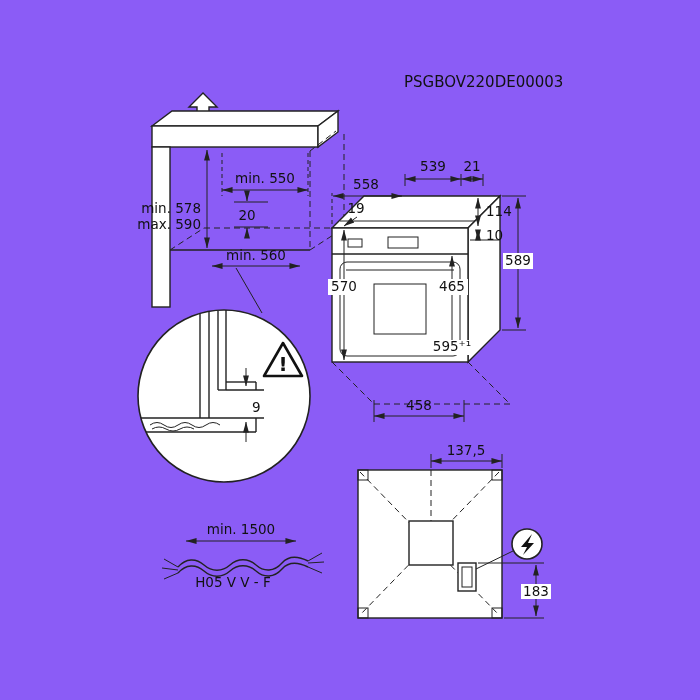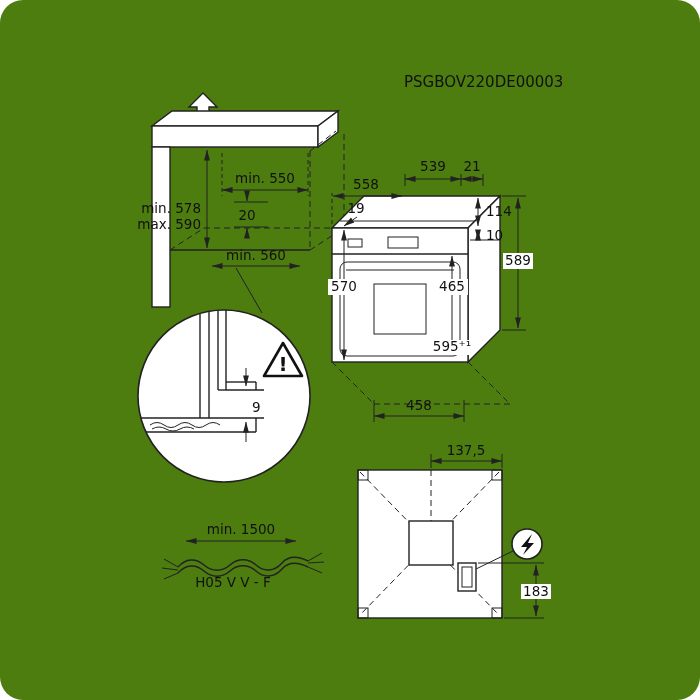--- a/index.html
+++ b/index.html
@@ -1,16 +1,16 @@
 <!DOCTYPE html>
 <html><head>
 <meta charset="utf-8">
 <style>
   html,body{margin:0;padding:0;background:#fff;}
-  .stage{width:700px;height:700px;background:#4d7c0f;position:relative;overflow:hidden;border-radius:23px;}
+  .stage{width:700px;height:700px;background:#8b5cf6;position:relative;overflow:hidden;}
   svg{display:block;}
   .s   {fill:none;stroke:#222;stroke-width:1.4;}
   .sf  {fill:#fff;stroke:#222;stroke-width:1.4;}
   .thin{fill:none;stroke:#222;stroke-width:1;}
   .dash{fill:none;stroke:#222;stroke-width:1;stroke-dasharray:6 4;}
   .dash2{fill:none;stroke:#222;stroke-width:1;stroke-dasharray:4 3;}
   .dim {fill:none;stroke:#222;stroke-width:1;marker-start:url(#ah);marker-end:url(#ah);}
   .lead{fill:none;stroke:#222;stroke-width:1;marker-end:url(#ah);}
   .t   {font-family:"DejaVu Sans",sans-serif;font-size:13.5px;fill:#111;}
   .t-lg{font-size:15px;}

